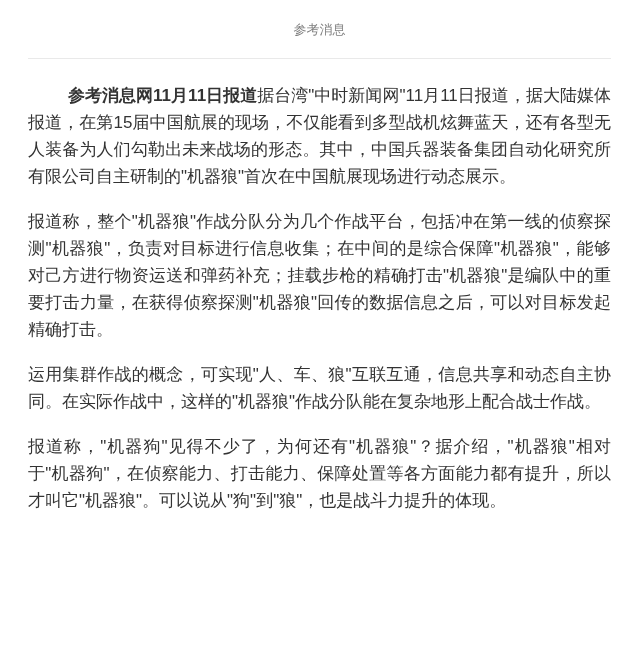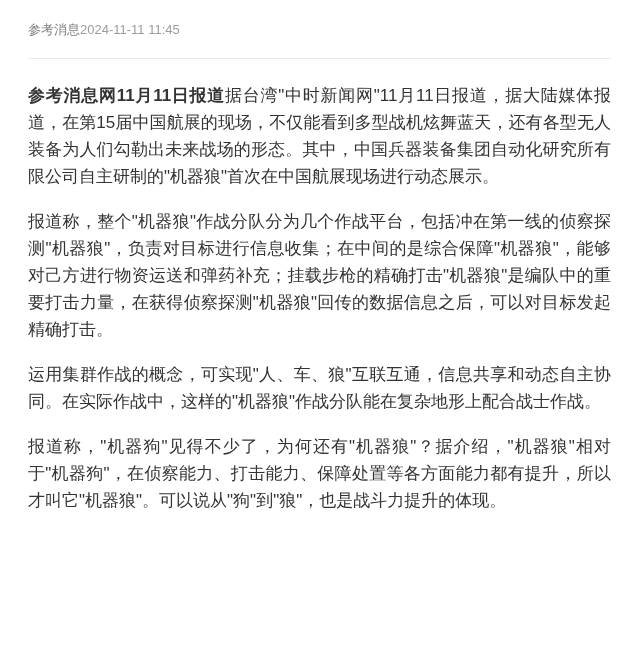--- a/index.html
+++ b/index.html
@@ -22,23 +22,25 @@
     font-size: 30px;
     line-height: 45px;
     font-weight: 700;
     color: #1a1a1a;
     letter-spacing: 0.5px;
     text-align: justify;
   }
   .byline {
     display: flex;
     align-items: center;
+    gap: 13px;
     margin-top: 11px;
     font-size: 13px;
     line-height: 18px;
+    flex-direction: column;
   }
   .byline .source {
     color: #7f7f7f;
     cursor: pointer;
   }
   .byline .time {
     color: #9c9c9c;
   }
   .divider {
     height: 0;
@@ -52,31 +54,31 @@
     color: #333333;
     text-align: justify;
     word-break: break-all;
   }
   .article-body p:first-of-type {
     margin-top: 23px;
   }
   .article-body .lead-bold {
     font-weight: 700;
     color: #333333;
+    margin-left: 40px;
   }
 </style>
 </head>
 <body>
 
 <div class="page">
 
 
   <div class="byline">
     <span class="source">参考消息</span>
-    <span class="time">2024-11-11 11:45</span>
   </div>
 
   <div class="divider"></div>
 
   <div class="article-body">
     <p><span class="lead-bold">参考消息网11月11日报道</span><span>据台湾"中时新闻网"11月11日报道，据大陆媒体报道，在第15届中国航展的现场，不仅能看到多型战机炫舞蓝天，还有各型无人装备为人们勾勒出未来战场的形态。其中，中国兵器装备集团自动化研究所有限公司自主研制的"机器狼"首次在中国航展现场进行动态展示。</span></p>
 
     <p>报道称，整个"机器狼"作战分队分为几个作战平台，包括冲在第一线的侦察探测"机器狼"，负责对目标进行信息收集；在中间的是综合保障"机器狼"，能够对己方进行物资运送和弹药补充；挂载步枪的精确打击"机器狼"是编队中的重要打击力量，在获得侦察探测"机器狼"回传的数据信息之后，可以对目标发起精确打击。</p>
 
     <p>运用集群作战的概念，可实现"人、车、狼"互联互通，信息共享和动态自主协同。在实际作战中，这样的"机器狼"作战分队能在复杂地形上配合战士作战。</p>

